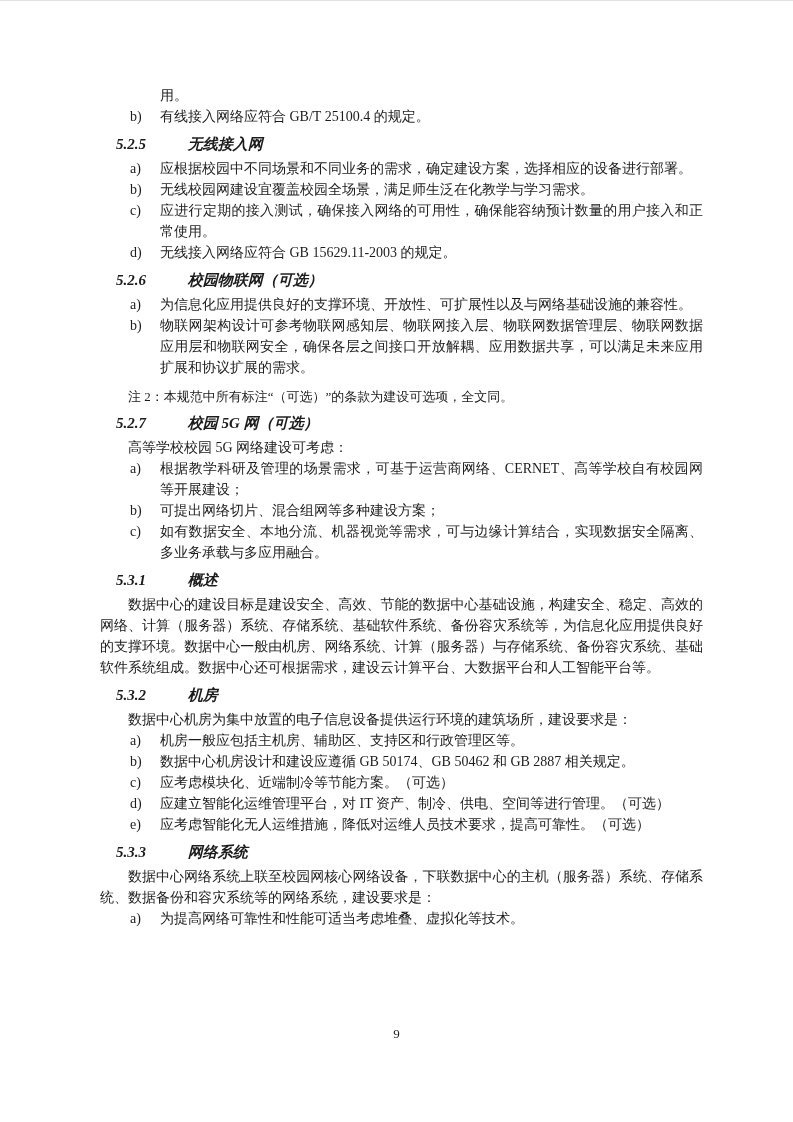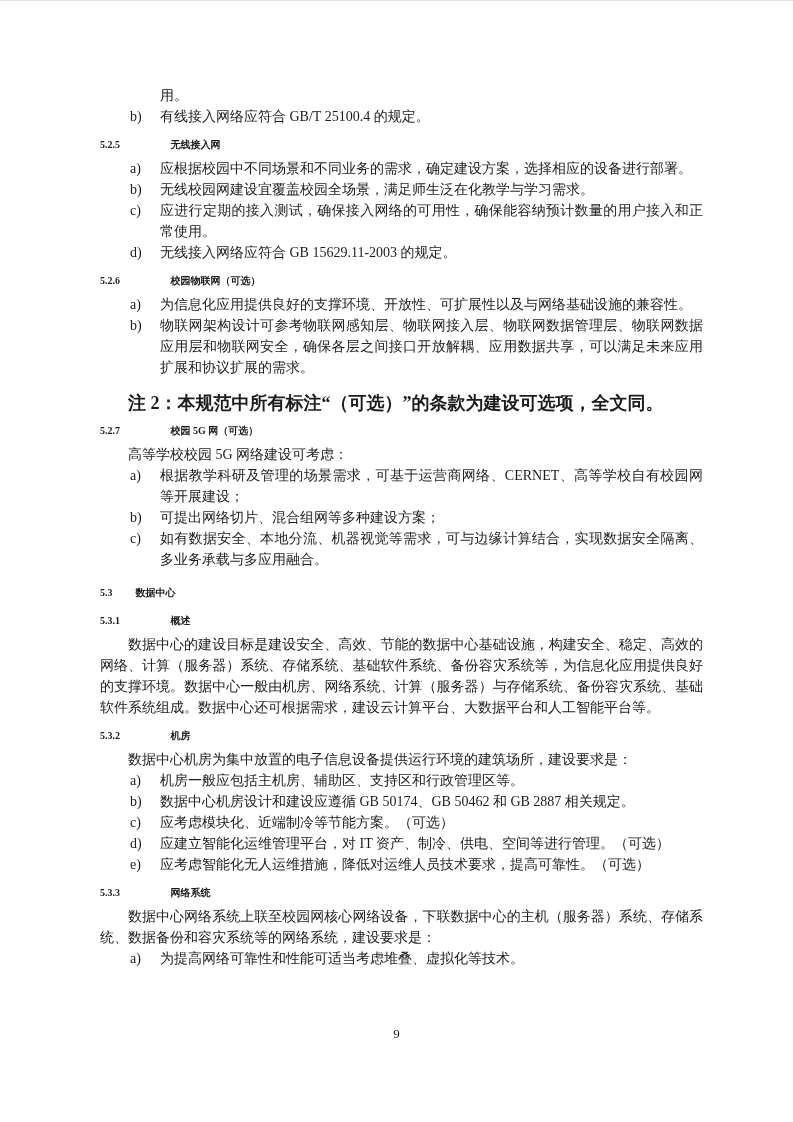--- a/index.html
+++ b/index.html
@@ -9,30 +9,30 @@
     box-sizing:border-box;
     background:#ffffff;
     border-top:1px solid #e2e2e2;
     padding:84px 90px 0 100px;
     font-family:"Liberation Serif","DejaVu Serif",serif;
     font-size:14px;
     line-height:21px;
     color:#1c1c1c;
     overflow:hidden;
   }
-  .hd { font-weight:bold; margin:7px 0 3px 0; font-size:10px; }
+  .hd { font-weight:bold; margin:7px 0 3px 16px; font-size:15px;font-style:italic; }
   .hd .num { display:inline-block; width:68px; }
   .hd.hd2 { margin-top:12px; }
   .hd.hd2 .num { width:33px; }
   .li { display:flex; padding-left:30px; }
   .li .m { flex:0 0 30px; }
   .li .t { flex:1; text-align:justify; }
   .cont { padding-left:60px; }
   .para { text-indent:28px; text-align:justify; }
-  .note { margin-left:28px; font-size:18px; line-height:19px; margin-top:16px; margin-bottom:2px;font-weight:bold; }
+  .note { margin-left:28px; font-size:13px; line-height:19px; margin-top:9px; margin-bottom:2px; }
   .footer {
     position:absolute; left:0; top:1022px; width:100%;
     text-align:center; font-size:13px; color:#222;
   }
 </style>
 </head>
 <body>
 
 <div class="page">
 
@@ -94,24 +94,20 @@
   </div>
   <div class="li">
     <span class="m">b)</span>
     <span class="t">可提出网络切片、混合组网等多种建设方案；</span>
   </div>
   <div class="li">
     <span class="m">c)</span>
     <span class="t">如有数据安全、本地分流、机器视觉等需求，可与边缘计算结合，实现数据安全隔离、多业务承载与多应用融合。</span>
   </div>
 
-  <div class="hd hd2">
-    <span class="num">5.3</span>
-    <span class="ttl">数据中心</span>
-  </div>
 
   <div class="hd">
     <span class="num">5.3.1</span>
     <span class="ttl">概述</span>
   </div>
 
   <div class="para">数据中心的建设目标是建设安全、高效、节能的数据中心基础设施，构建安全、稳定、高效的网络、计算（服务器）系统、存储系统、基础软件系统、备份容灾系统等，为信息化应用提供良好的支撑环境。数据中心一般由机房、网络系统、计算（服务器）与存储系统、备份容灾系统、基础软件系统组成。数据中心还可根据需求，建设云计算平台、大数据平台和人工智能平台等。</div>
 
   <div class="hd">
     <span class="num">5.3.2</span>

